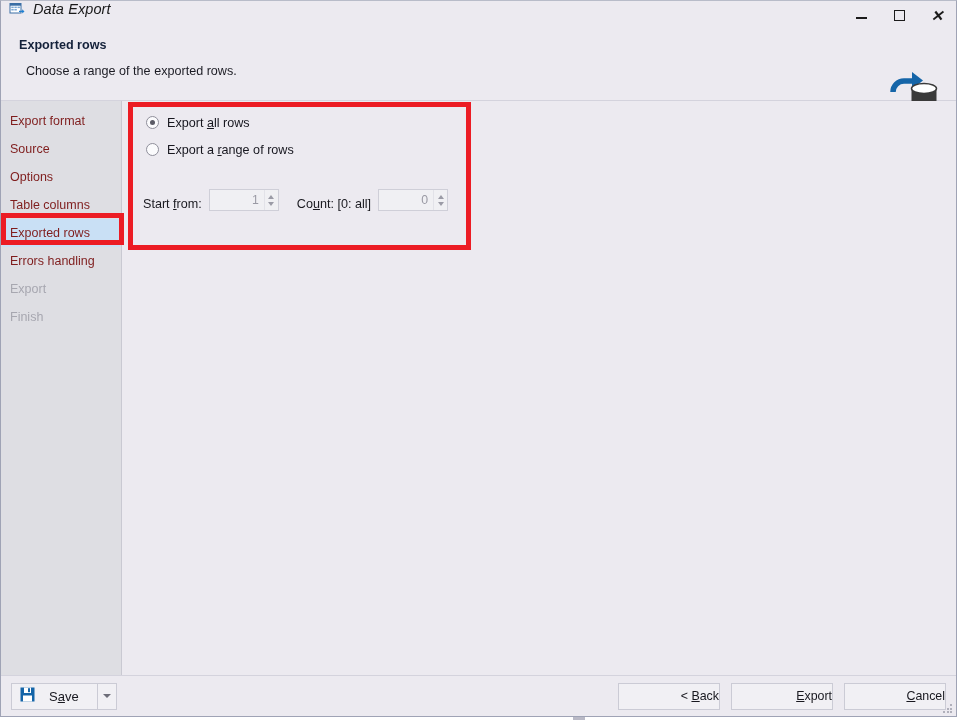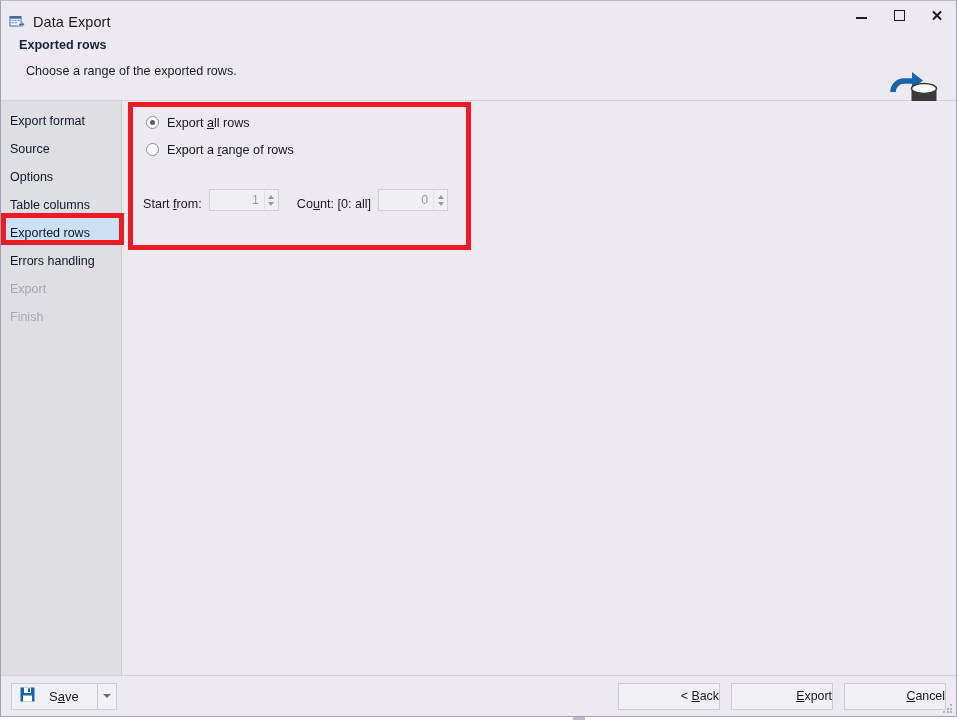--- a/index.html
+++ b/index.html
@@ -21,23 +21,24 @@
     border-top: 1px solid #b8bcc9;
     display: flex;
     flex-direction: column;
   }
 
   
   .titlebar {
     height: 29px;
     flex: 0 0 29px;
     display: flex;
-    align-items: flex-end;
-    background: #eceaf0;
-    position: relative;
+    align-items: flex-start;
+    background: #eceaf0;
+    position: relative;
+    font-style: italic;
   }
   .title-icon {
     margin-left: 8px;
     width: 16px; height: 16px;
     display: flex; align-items: center; justify-content: center;
   }
   .title-text {
     margin-left: 8px;
     font-size: 14.5px;
     color: #1a1a1a;
@@ -99,21 +100,21 @@
     border-right: 1px solid #c9c9d2;
     padding-top: 6px;
     position: relative;
   }
   .nav-item {
     height: 28px;
     display: flex;
     align-items: center;
     padding-left: 8px;
     font-size: 12.5px;
-    color: #0f172a;
+    color: #7f1d1d;
     margin: 0 1px;
   }
   .nav-item.selected {
     background: #c9e0f5;
   }
   .nav-item.disabled { color: #a7a7b0; }
 
   .content {
     flex: 1 1 auto;
     position: relative;

